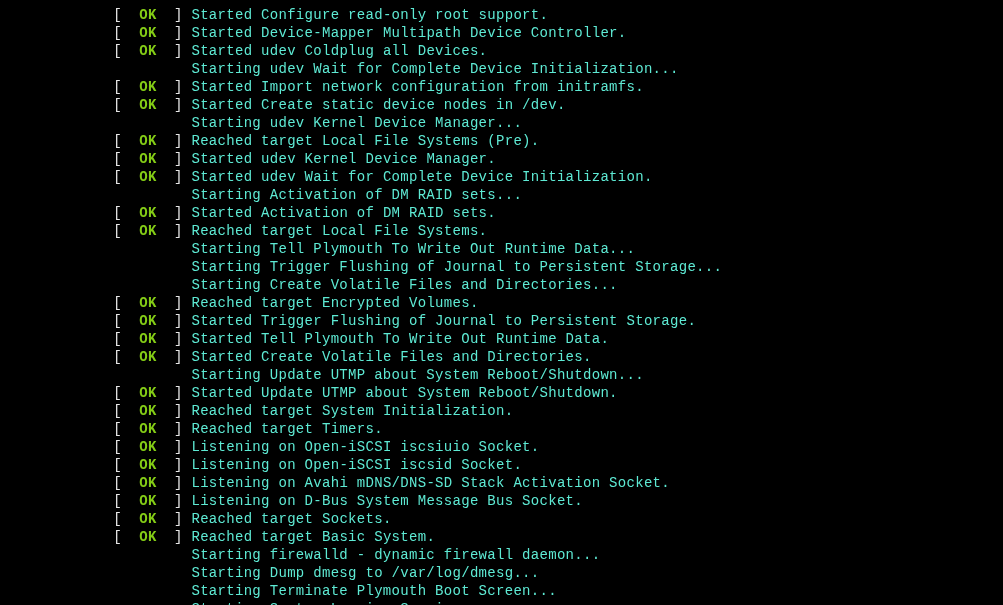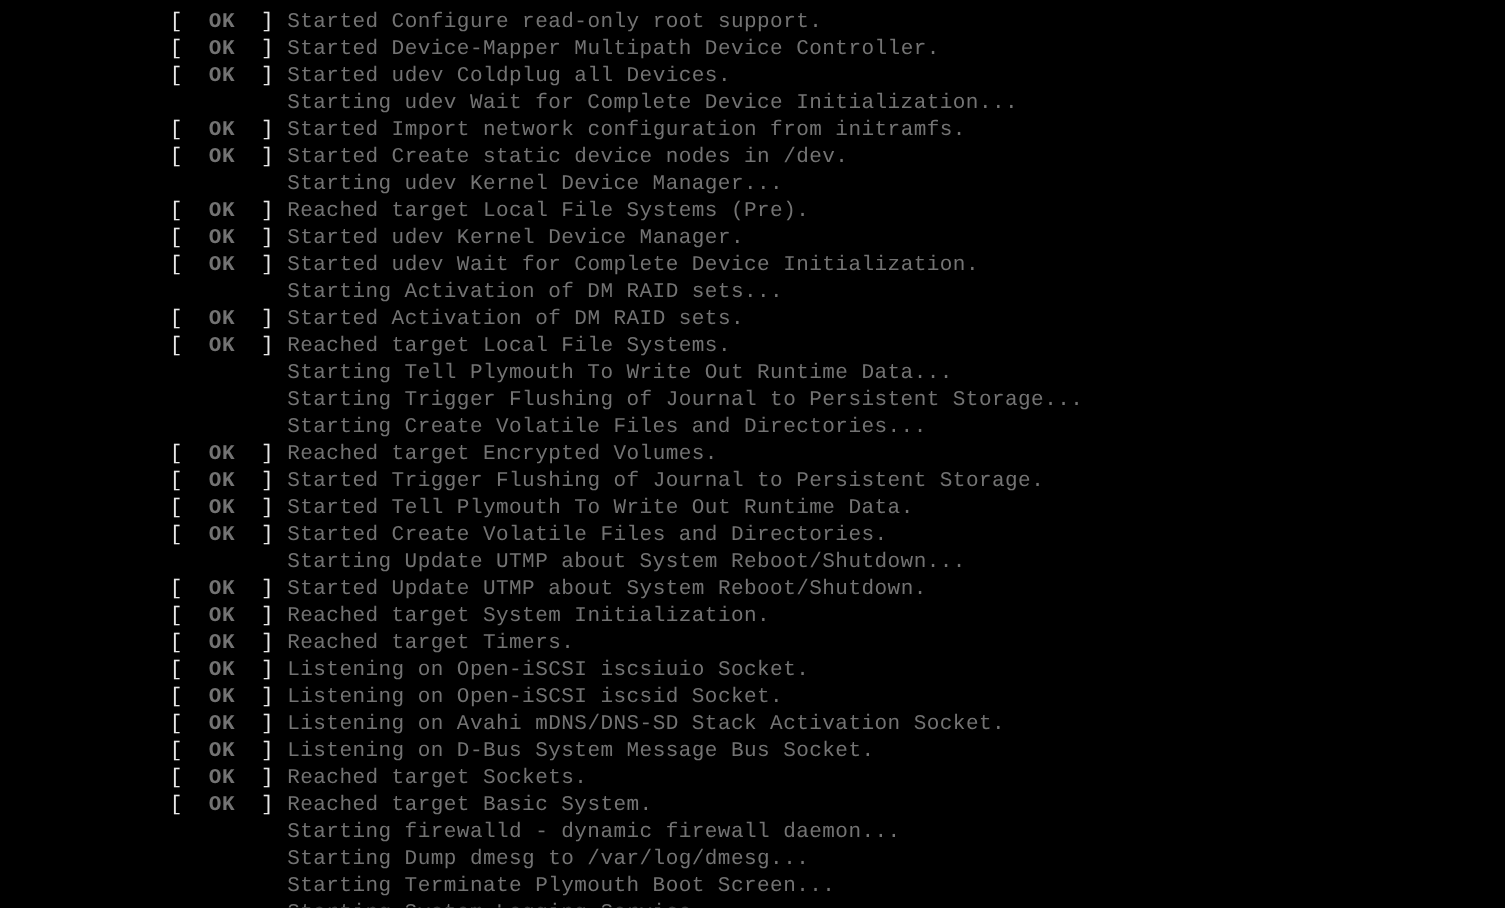--- a/index.html
+++ b/index.html
@@ -19,23 +19,23 @@
       white-space: pre;
       letter-spacing: 0.3px;
     }
     .line {
       display: block;
     }
     .bracket {
       color: #e8e8e8;
     }
     .ok {
-      color: #737373;
+      color: #84cc16;
       font-weight: bold;
     }
     .msg {
-      color: #737373;
+      color: #5eead4;
     }
   </style>
 </head>
 <body>
 
 <div class="console" id="console"><span class="line"><span>             </span><span class="bracket">[  </span><span class="ok">OK</span><span class="bracket">  ] </span><span class="msg">Started Configure read-only root support.</span></span><span class="line"><span>             </span><span class="bracket">[  </span><span class="ok">OK</span><span class="bracket">  ] </span><span class="msg">Started Device-Mapper Multipath Device Controller.</span></span><span class="line"><span>             </span><span class="bracket">[  </span><span class="ok">OK</span><span class="bracket">  ] </span><span class="msg">Started udev Coldplug all Devices.</span></span><span class="line"><span>             </span><span class="bracket">         </span><span class="msg">Starting udev Wait for Complete Device Initialization...</span></span><span class="line"><span>             </span><span class="bracket">[  </span><span class="ok">OK</span><span class="bracket">  ] </span><span class="msg">Started Import network configuration from initramfs.</span></span><span class="line"><span>             </span><span class="bracket">[  </span><span class="ok">OK</span><span class="bracket">  ] </span><span class="msg">Started Create static device nodes in /dev.</span></span><span class="line"><span>             </span><span class="bracket">         </span><span class="msg">Starting udev Kernel Device Manager...</span></span><span class="line"><span>             </span><span class="bracket">[  </span><span class="ok">OK</span><span class="bracket">  ] </span><span class="msg">Reached target Local File Systems (Pre).</span></span><span class="line"><span>             </span><span class="bracket">[  </span><span class="ok">OK</span><span class="bracket">  ] </span><span class="msg">Started udev Kernel Device Manager.</span></span><span class="line"><span>             </span><span class="bracket">[  </span><span class="ok">OK</span><span class="bracket">  ] </span><span class="msg">Started udev Wait for Complete Device Initialization.</span></span><span class="line"><span>             </span><span class="bracket">         </span><span class="msg">Starting Activation of DM RAID sets...</span></span><span class="line"><span>             </span><span class="bracket">[  </span><span class="ok">OK</span><span class="bracket">  ] </span><span class="msg">Started Activation of DM RAID sets.</span></span><span class="line"><span>             </span><span class="bracket">[  </span><span class="ok">OK</span><span class="bracket">  ] </span><span class="msg">Reached target Local File Systems.</span></span><span class="line"><span>             </span><span class="bracket">         </span><span class="msg">Starting Tell Plymouth To Write Out Runtime Data...</span></span><span class="line"><span>             </span><span class="bracket">         </span><span class="msg">Starting Trigger Flushing of Journal to Persistent Storage...</span></span><span class="line"><span>             </span><span class="bracket">         </span><span class="msg">Starting Create Volatile Files and Directories...</span></span><span class="line"><span>             </span><span class="bracket">[  </span><span class="ok">OK</span><span class="bracket">  ] </span><span class="msg">Reached target Encrypted Volumes.</span></span><span class="line"><span>             </span><span class="bracket">[  </span><span class="ok">OK</span><span class="bracket">  ] </span><span class="msg">Started Trigger Flushing of Journal to Persistent Storage.</span></span><span class="line"><span>             </span><span class="bracket">[  </span><span class="ok">OK</span><span class="bracket">  ] </span><span class="msg">Started Tell Plymouth To Write Out Runtime Data.</span></span><span class="line"><span>             </span><span class="bracket">[  </span><span class="ok">OK</span><span class="bracket">  ] </span><span class="msg">Started Create Volatile Files and Directories.</span></span><span class="line"><span>             </span><span class="bracket">         </span><span class="msg">Starting Update UTMP about System Reboot/Shutdown...</span></span><span class="line"><span>             </span><span class="bracket">[  </span><span class="ok">OK</span><span class="bracket">  ] </span><span class="msg">Started Update UTMP about System Reboot/Shutdown.</span></span><span class="line"><span>             </span><span class="bracket">[  </span><span class="ok">OK</span><span class="bracket">  ] </span><span class="msg">Reached target System Initialization.</span></span><span class="line"><span>             </span><span class="bracket">[  </span><span class="ok">OK</span><span class="bracket">  ] </span><span class="msg">Reached target Timers.</span></span><span class="line"><span>             </span><span class="bracket">[  </span><span class="ok">OK</span><span class="bracket">  ] </span><span class="msg">Listening on Open-iSCSI iscsiuio Socket.</span></span><span class="line"><span>             </span><span class="bracket">[  </span><span class="ok">OK</span><span class="bracket">  ] </span><span class="msg">Listening on Open-iSCSI iscsid Socket.</span></span><span class="line"><span>             </span><span class="bracket">[  </span><span class="ok">OK</span><span class="bracket">  ] </span><span class="msg">Listening on Avahi mDNS/DNS-SD Stack Activation Socket.</span></span><span class="line"><span>             </span><span class="bracket">[  </span><span class="ok">OK</span><span class="bracket">  ] </span><span class="msg">Listening on D-Bus System Message Bus Socket.</span></span><span class="line"><span>             </span><span class="bracket">[  </span><span class="ok">OK</span><span class="bracket">  ] </span><span class="msg">Reached target Sockets.</span></span><span class="line"><span>             </span><span class="bracket">[  </span><span class="ok">OK</span><span class="bracket">  ] </span><span class="msg">Reached target Basic System.</span></span><span class="line"><span>             </span><span class="bracket">         </span><span class="msg">Starting firewalld - dynamic firewall daemon...</span></span><span class="line"><span>             </span><span class="bracket">         </span><span class="msg">Starting Dump dmesg to /var/log/dmesg...</span></span><span class="line"><span>             </span><span class="bracket">         </span><span class="msg">Starting Terminate Plymouth Boot Screen...</span></span><span class="line"><span>             </span><span class="bracket">         </span><span class="msg">Starting System Logging Service...</span></span></div>
 
 </body></html>

